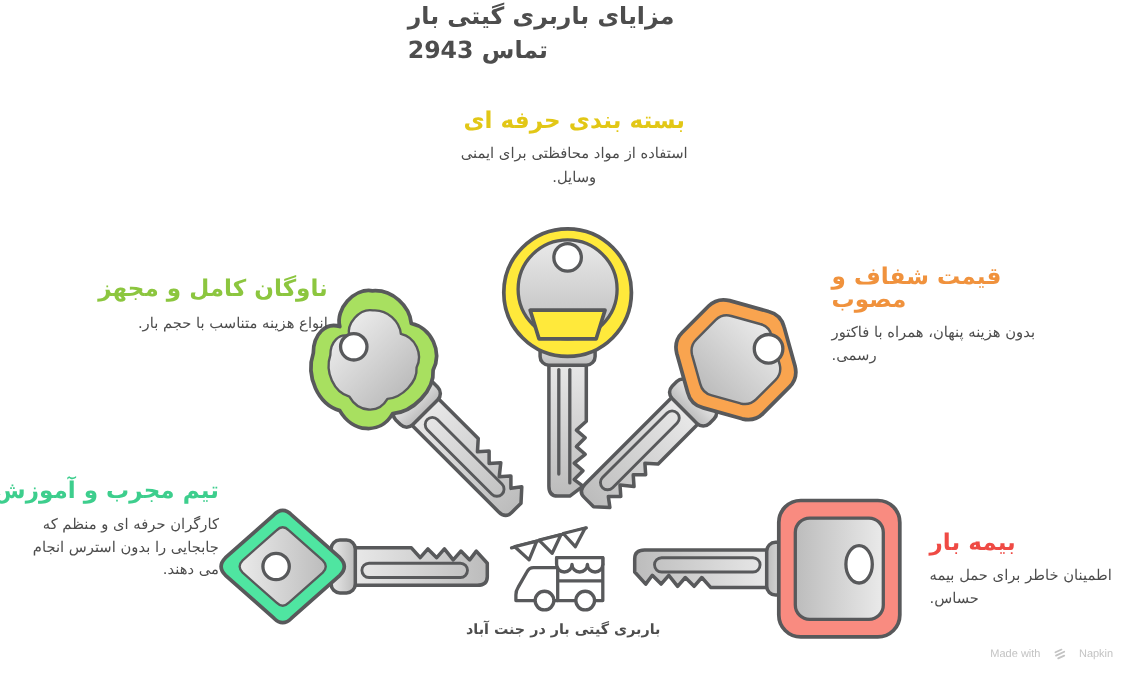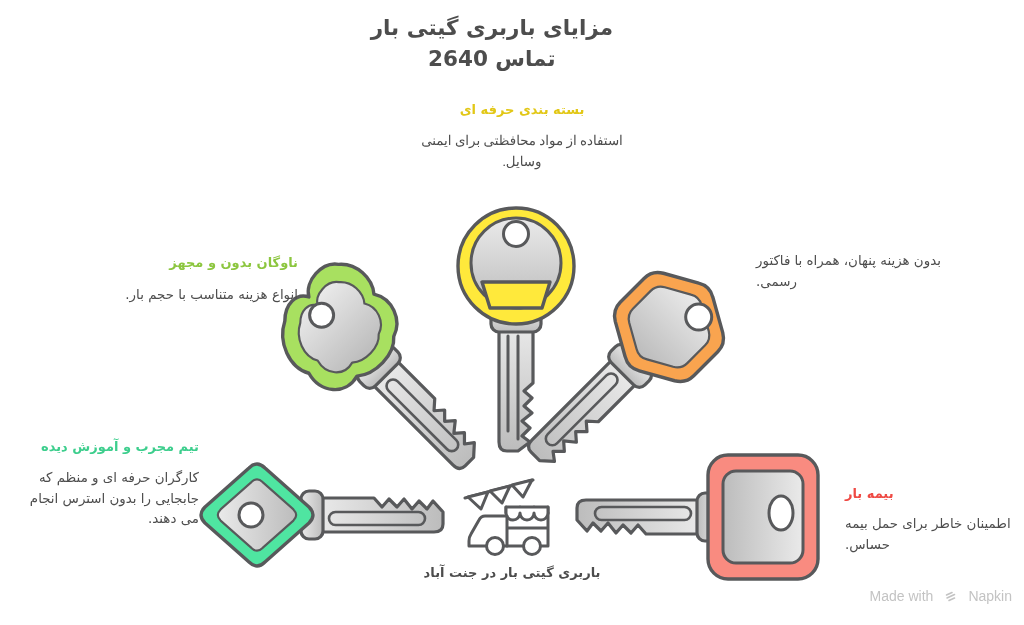--- a/index.html
+++ b/index.html
@@ -1,38 +1,38 @@
 <!DOCTYPE html>
 <html><head>
 <meta charset="utf-8">
 <style>
   html,body{margin:0;padding:0;background:#fff;}
   .canvas{position:relative;width:1024px;height:625px;background:#fff;overflow:hidden;
           font-family:"DejaVu Sans",sans-serif;color:#4D4D4D;}
   .keys-svg{position:absolute;left:0;top:0;z-index:1;}
   .txt{position:absolute;z-index:2;}
-  .title{top:12px;right:411px;text-align:center;font-weight:bold;font-size:21.5px;line-height:31px;direction:rtl;}
+  .title{top:0;right:411px;text-align:left;font-weight:bold;font-size:21.5px;line-height:31px;direction:rtl;}
   .title .ltr{direction:ltr;}
-  .h{font-size:13px;font-weight:bold;line-height:21px;}
+  .h{font-size:21px;font-weight:bold;line-height:21px;}
   .desc{font-size:13.4px;line-height:20.5px;color:#4D4D4D;}
   .topic-packing{top:99px;left:377px;width:290px;text-align:center;direction:rtl;}
-  .topic-packing .desc{width:225px;margin:11px auto 0;font-family:Liberation Serif, serif;}
+  .topic-packing .desc{width:225px;margin:11px auto 0;}
   .topic-fleet{top:252px;right:726px;text-align:right;direction:rtl;}
   .topic-fleet .desc{margin-top:12px;white-space:nowrap;}
   .topic-price{top:241px;left:756px;width:225px;text-align:left;direction:rtl;}
   .topic-price .desc{margin-top:10px;}
   .topic-team{top:436px;right:825px;text-align:right;direction:rtl;}
   .topic-team .h{white-space:nowrap;}
   .topic-team .desc{margin-top:11px;width:178px;text-align:right;}
   .topic-insurance{top:483px;left:845px;width:175px;text-align:left;direction:rtl;}
   .topic-insurance .desc{margin-top:10px;}
   .footer-label{top:560px;left:422px;width:180px;text-align:center;font-weight:bold;
                 font-size:13px;line-height:25px;direction:rtl;}
   .watermark{top:588px;right:12px;display:flex;align-items:center;gap:11px;
-             font-family:"Liberation Sans",sans-serif;font-size:14px;color:#C3C3C3;z-index:2;}
+             font-family:"Liberation Sans",sans-serif;font-size:10px;color:#C3C3C3;z-index:2;}
   
   .kfill{fill:url(#gg);stroke:#58595B;stroke-width:3.2;stroke-linejoin:round;}
   .kinner{fill:url(#gg);stroke:#58595B;stroke-width:3;stroke-linejoin:round;}
   .kaccent{stroke:#58595B;stroke-width:3.4;stroke-linejoin:round;}
   .khole{fill:#FFFFFF;stroke:#58595B;stroke-width:3;}
   .kline{fill:none;stroke:#58595B;stroke-width:2.6;}
   .kline2{fill:none;stroke:#58595B;stroke-width:3;stroke-linecap:round;}
   .truck{stroke:#58595B;stroke-width:3;fill:none;stroke-linejoin:round;stroke-linecap:round;}
   .truck-w{stroke:#58595B;stroke-width:3;fill:#FFFFFF;stroke-linejoin:round;}
 </style>
@@ -114,34 +114,35 @@
       <path class="truck-w" d="M 51,39 L 93,39 L 93,45 A 7 7 0 0 0 79,45 A 7 7 0 0 0 65,45 A 7 7 0 0 0 51,45 Z" transform="scale(1,-1) translate(0,-84)"></path>
       <path class="truck-w" d="M 51,39 L 51,45 A 7 7 0 0 0 65,45 A 7 7 0 0 0 79,45 A 7 7 0 0 0 93,45 L 93,39 Z"></path>
       <path class="truck" d="M 52,48 L 30,48 Q 26,48 24,52 L 16,66 Q 14,69 14,73 L 14,78 L 52,78"></path>
       <circle class="truck-w" cx="40" cy="78" r="8.5"></circle>
       <circle class="truck-w" cx="77" cy="78" r="8.5"></circle>
     </g>
   </svg>
 
   <div class="txt title">
     <div>مزایای باربری گیتی بار</div>
-    <div class="ltr">تماس 2640</div>
+    <div class="ltr">تماس 2943</div>
   </div>
 
   <div class="txt topic-packing">
     <div class="h" style="color: rgb(226, 199, 22);">بسته بندی حرفه ای</div>
     <div class="desc">استفاده از مواد محافظتی برای ایمنی وسایل.</div>
   </div>
 
   <div class="txt topic-fleet">
-    <div class="h" style="color: rgb(140, 198, 63);">ناوگان بدون و مجهز</div>
+    <div class="h" style="color: rgb(140, 198, 63);">ناوگان کامل و مجهز</div>
     <div class="desc">انواع هزینه متناسب با حجم بار.</div>
   </div>
 
   <div class="txt topic-price">
+    <div class="h" style="color: rgb(240, 146, 61);">قیمت شفاف و مصوب</div>
     <div class="desc">بدون هزینه پنهان، همراه با فاکتور رسمی.</div>
   </div>
 
   <div class="txt topic-team">
     <div class="h" style="color: rgb(61, 206, 141);">تیم مجرب و آموزش دیده</div>
     <div class="desc">کارگران حرفه ای و منظم که جابجایی را بدون استرس انجام می دهند.</div>
   </div>
 
   <div class="txt topic-insurance">
     <div class="h" style="color: rgb(239, 74, 68);">بیمه بار</div>

